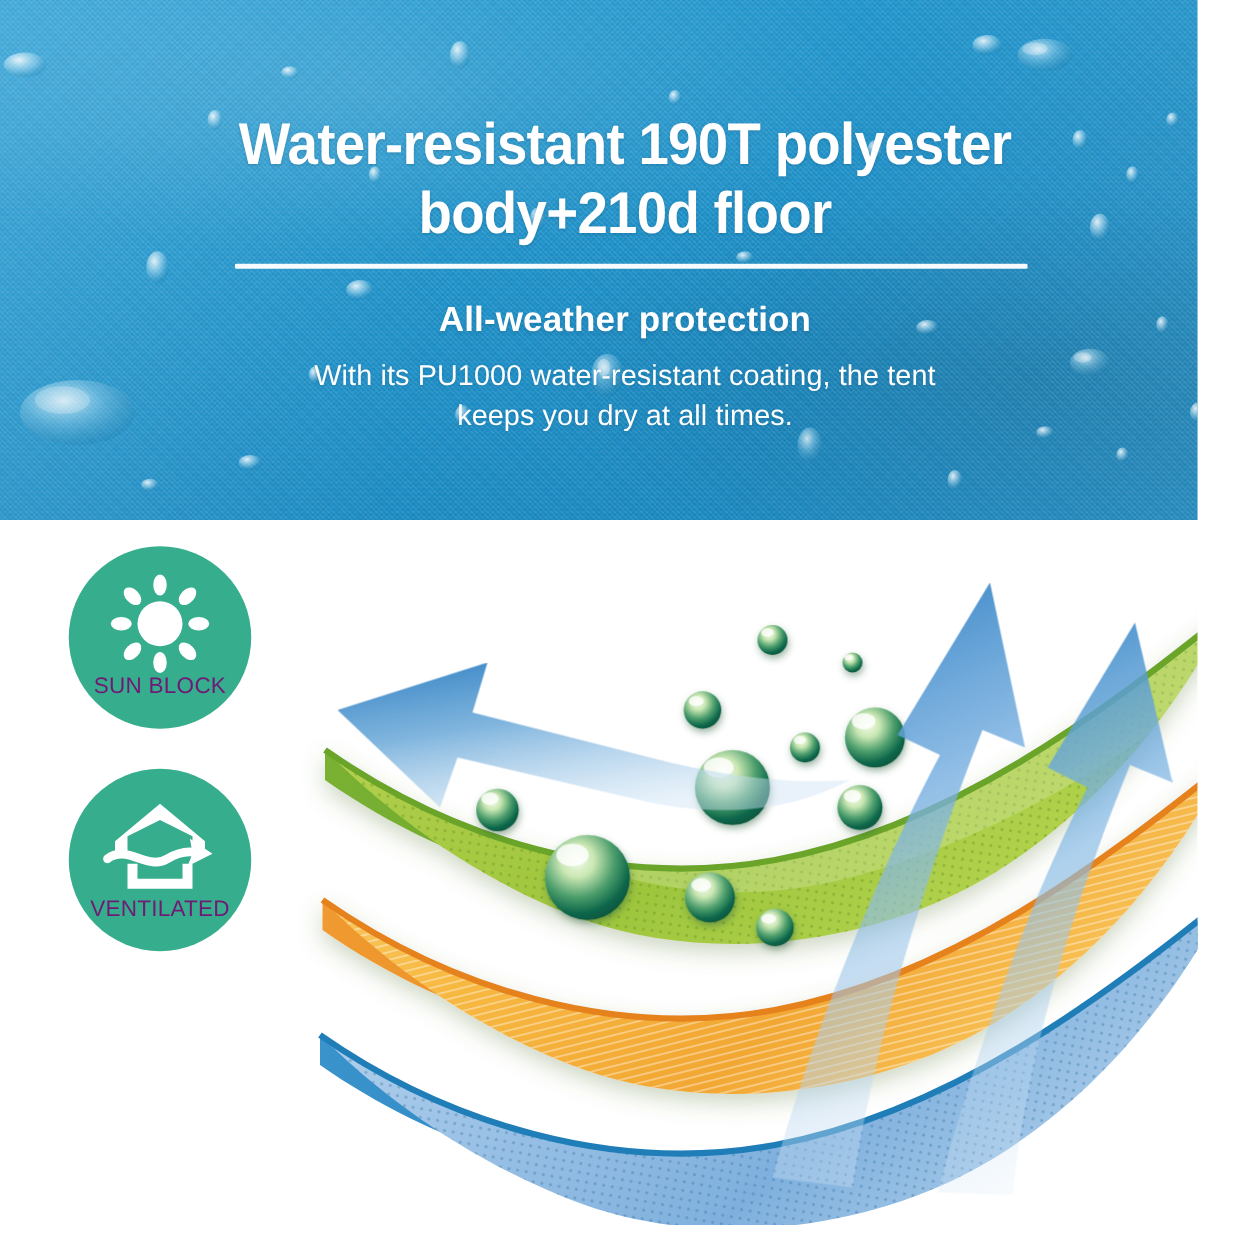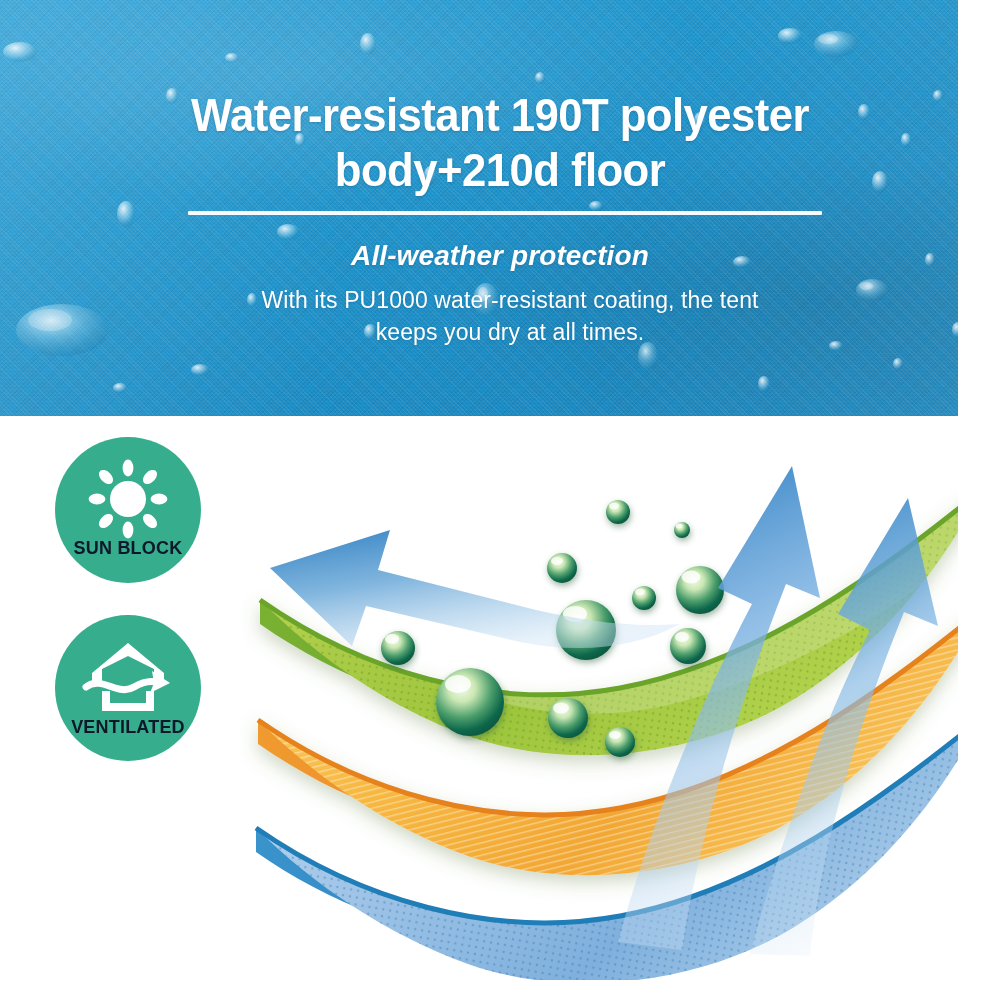--- a/index.html
+++ b/index.html
@@ -81,25 +81,24 @@
   .subhead {
     position: absolute;
     left: 150px; top: 240px;
     width: 700px;
     text-align: center;
     font-size: 28px;
     font-weight: 600;
     color: #ffffff;
     letter-spacing: 0.1px;
     text-shadow: 0 1px 3px rgba(0,60,95,0.25);
-    font-style: italic;
   }
   .bodycopy {
     position: absolute;
-    left: 160px; top: 285px;
+    left: 150px; top: 285px;
     width: 700px;
     font-size: 23px;
     line-height: 1.38;
     font-weight: 400;
     color: #ffffff;
     letter-spacing: 0.1px;
     text-shadow: 0 1px 3px rgba(0,60,95,0.22);
     white-space: pre-line;
   }
 
@@ -107,22 +106,22 @@
   .badge {
     position: absolute;
     width: 146px; height: 146px;
     border-radius: 50%;
     background: #36ae8d;
   }
   .badge .badge-label {
     position: absolute;
     left: 0; right: 0;
     text-align: center;
-    color: #0f172a;
-    font-weight: 700;
+    color: #701a75;
+    font-weight: 400;
     letter-spacing: 0.2px;
     line-height: 1.03;
   }
   #badge-sun { left: 55px; top: 437px; }
   #badge-sun .badge-label { bottom: 25px; font-size: 18px; }
   #badge-vent { left: 55px; top: 615px; }
   #badge-vent .badge-label { bottom: 24px; font-size: 18px; }
   #badge-water { left: 55px; top: 789px; }
   #badge-water .badge-label { bottom: 17px; font-size: 19px; }
   .badge .badge-icon {

